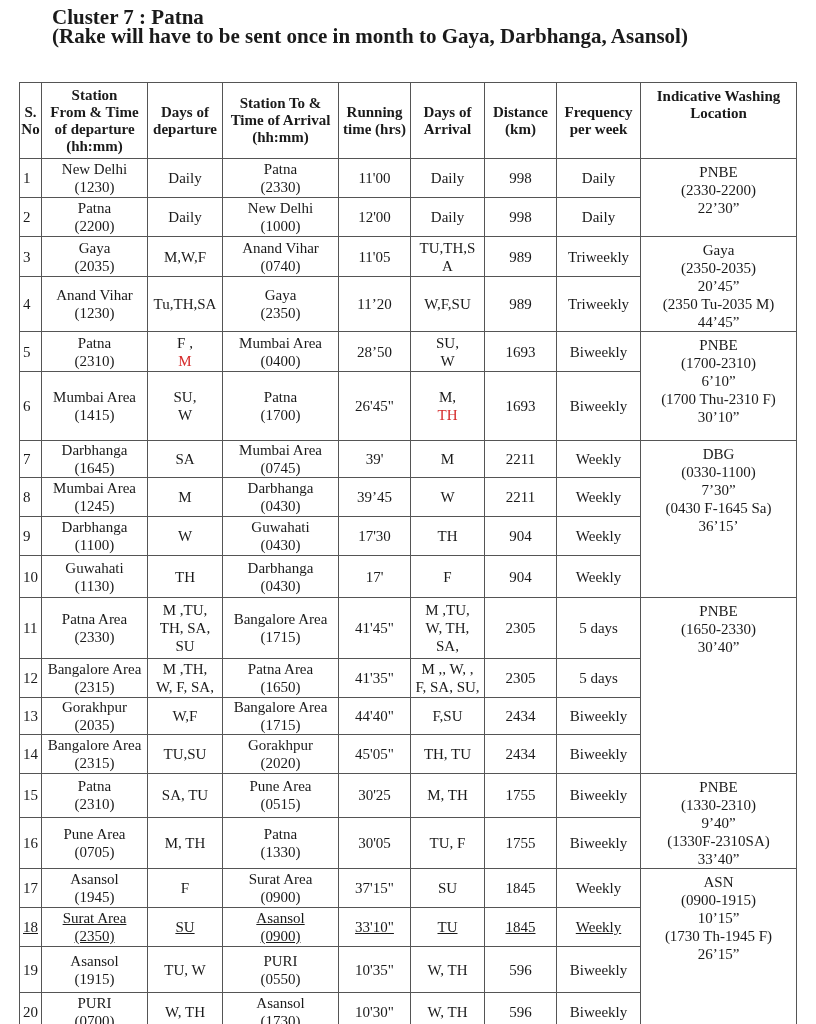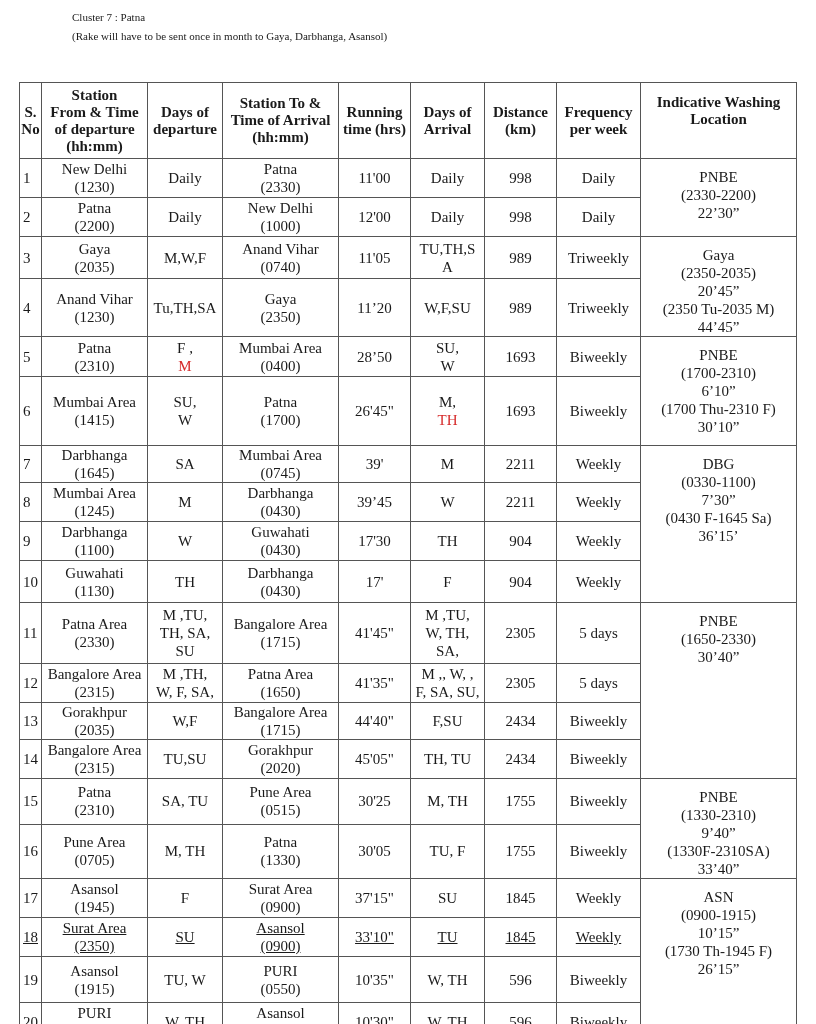--- a/index.html
+++ b/index.html
@@ -1,25 +1,25 @@
 <!DOCTYPE html>
 <html><head>
 <meta charset="utf-8">
 <style>
   html, body { margin:0; padding:0; background:#ffffff; }
   body { width:816px; height:1024px; position:relative; overflow:hidden;
          font-family:"Liberation Serif", serif; color:#1a1a1a; }
-  .heading { position:absolute; left:72px; top:8px; font-weight:normal; font-size:11px; line-height:19px; }
+  .heading { position:absolute; left:52px; top:8px; font-weight:bold; font-size:21px; line-height:19px; }
   .heading div { white-space:nowrap; }
   table { position:absolute; left:19px; top:82px; border-collapse:collapse; table-layout:fixed; width:777px; }
   td, th { border:1.5px solid #555; text-align:center; vertical-align:middle; padding:0;
            font-size:15px; line-height:18px; overflow:hidden; }
   th { font-weight:bold; font-size:15px; line-height:17px; }
   td.sno { text-align:left; padding-left:3px; }
-  td.wash { vertical-align:top; padding-top:9px; }
+  td.wash { vertical-align:top; padding-top:4px; }
   .red { color:#d62b2b; }
   .ml { white-space:pre-line; }
 </style>
 </head>
 <body>
 
 <div class="heading">
   <div>Cluster 7 :  Patna</div>
   <div>(Rake will have to be sent once in month to Gaya, Darbhanga, Asansol)</div>
 </div>
@@ -50,21 +50,21 @@
 Time of Arrival
 (hh:mm)</th>
       <th class="ml">Running
 time (hrs)</th>
       <th class="ml">Days of
 Arrival</th>
       <th class="ml">Distance
 (km)</th>
       <th class="ml">Frequency
 per week</th>
-      <th class="ml" style="vertical-align:top;padding-top:11px">Indicative Washing
+      <th class="ml" style="vertical-align:top;padding-top:5px">Indicative Washing
 Location</th>
     </tr>
   </thead>
   <tbody id="tbody">
       <tr style="height: 39px;">
         <td class="ml sno">1</td>
         <td class="ml">New Delhi
 (1230)</td>
         <td>
           <div class="ml">Daily</div>

